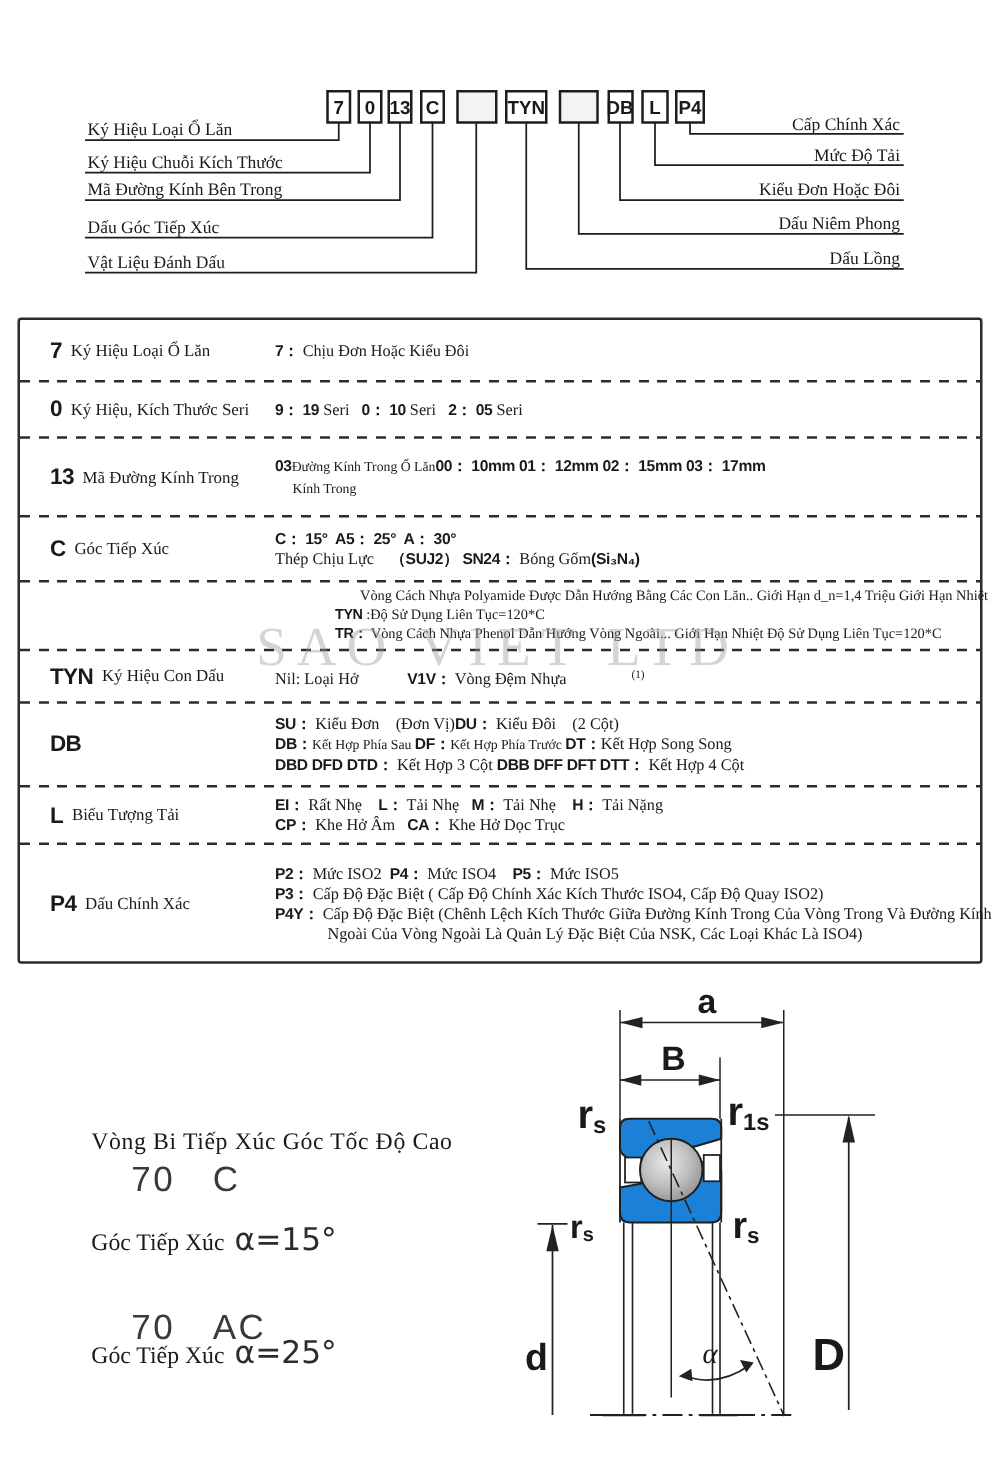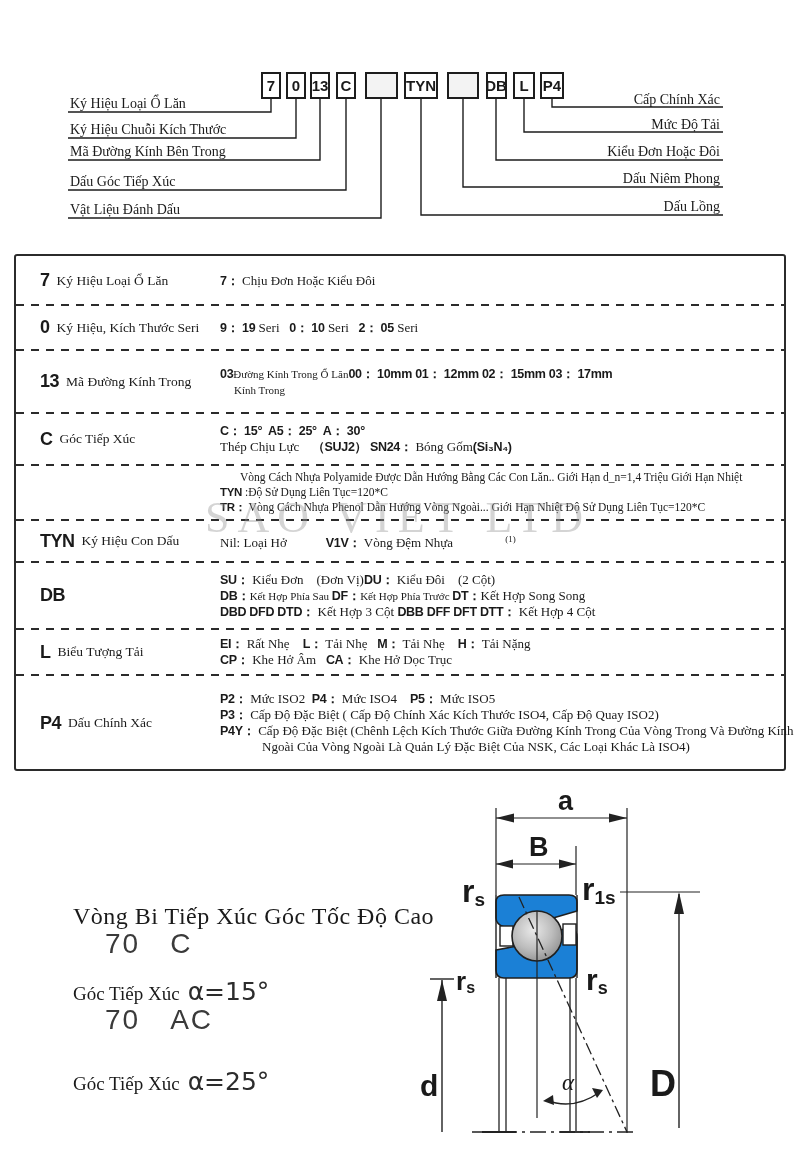--- a/index.html
+++ b/index.html
@@ -25,24 +25,24 @@
   .small-row .seg-b{font-size:11.5px;}
   .seg-s{font-size:11px;}
   .seg-sup{font-size:9px;vertical-align:super;}
 
   
   .wm{position:absolute;left:205px;top:476px;font-size:44px;letter-spacing:8px;
       color:#9a9a9a;opacity:.42;font-family:"Liberation Serif",serif;margin-top:16px;}
 
   
   .bl-line{position:absolute;white-space:nowrap;}
-  .bl-title{left:73px;top:903px;font-size:24px;letter-spacing:.5px;}
+  .bl-title{left:73px;top:903px;font-size:19px;letter-spacing:.5px;}
   .bl-code{font-family:"Liberation Sans",sans-serif;font-size:28px;color:#3a3a3a;letter-spacing:2px;text-align:right;}
   .bl-code1{left:105px;top:928px;}
-  .bl-code2{left:105px;top:1004px;}
+  .bl-code2{left:105px;top:1046px;}
   .bl-ang1{left:73px;top:977px;}
   .bl-ang2{left:73px;top:1067px;}
   .ang-lab{font-size:19px;}
   .ang-val{font-family:"DejaVu Sans",sans-serif;font-size:25px;color:#2c2c2c;margin-left:4px;}
 </style>
 </head>
 <body>
 
 <div class="page">
 
@@ -130,21 +130,21 @@
       <div class="trow sep" style="height: 52px;">
         <div class="tleft">
           <span class="tcode">C</span>
           <span class="tlabel">Góc Tiếp Xúc</span>
         </div>
         <div class="tright">
           <div class="tline"><span class="seg-b">C： 15° A5： 25° A： 30°</span></div>
           <div class="tline"><span class="seg-n">Thép Chịu Lực </span><span class="seg-b">（SUJ2） SN24：</span><span class="seg-n"> Bóng Gốm</span><span class="seg-b">(Si₃N₄)</span></div>
         </div>
       </div>
-      <div class="trow sep small-row" style="height: 55px;">
+      <div class="trow sep small-row" style="height: 55px; padding-left: 48px;">
         <div class="tleft">
           <span class="tcode"></span>
           <span class="tlabel"></span>
         </div>
         <div class="tright">
           <div class="tline" style="padding-left: 20px;"><span class="seg-n">Vòng Cách Nhựa Polyamide Được Dẫn Hướng Bằng Các Con Lăn.. Giới Hạn d_n=1,4 Triệu Giới Hạn Nhiệt</span></div>
           <div class="tline"><span class="seg-b">TYN</span><span class="seg-n"> :Độ Sử Dụng Liên Tục=120*C</span></div>
           <div class="tline"><span class="seg-b">TR：</span><span class="seg-n"> Vòng Cách Nhựa Phenol Dẫn Hướng Vòng Ngoài... Giới Hạn Nhiệt Độ Sử Dụng Liên Tục=120*C</span></div>
         </div>
       </div>

